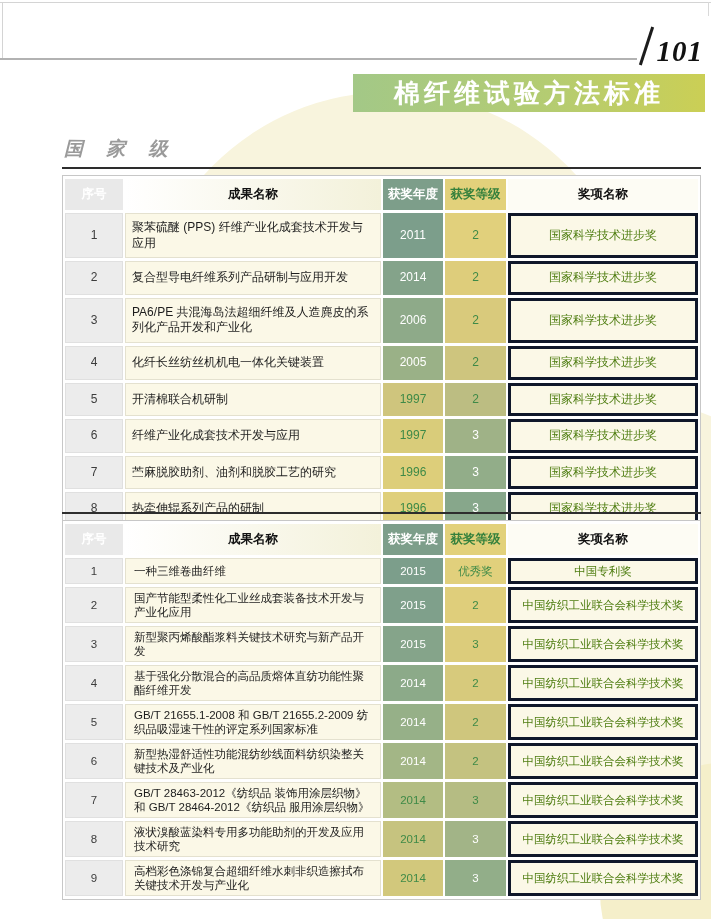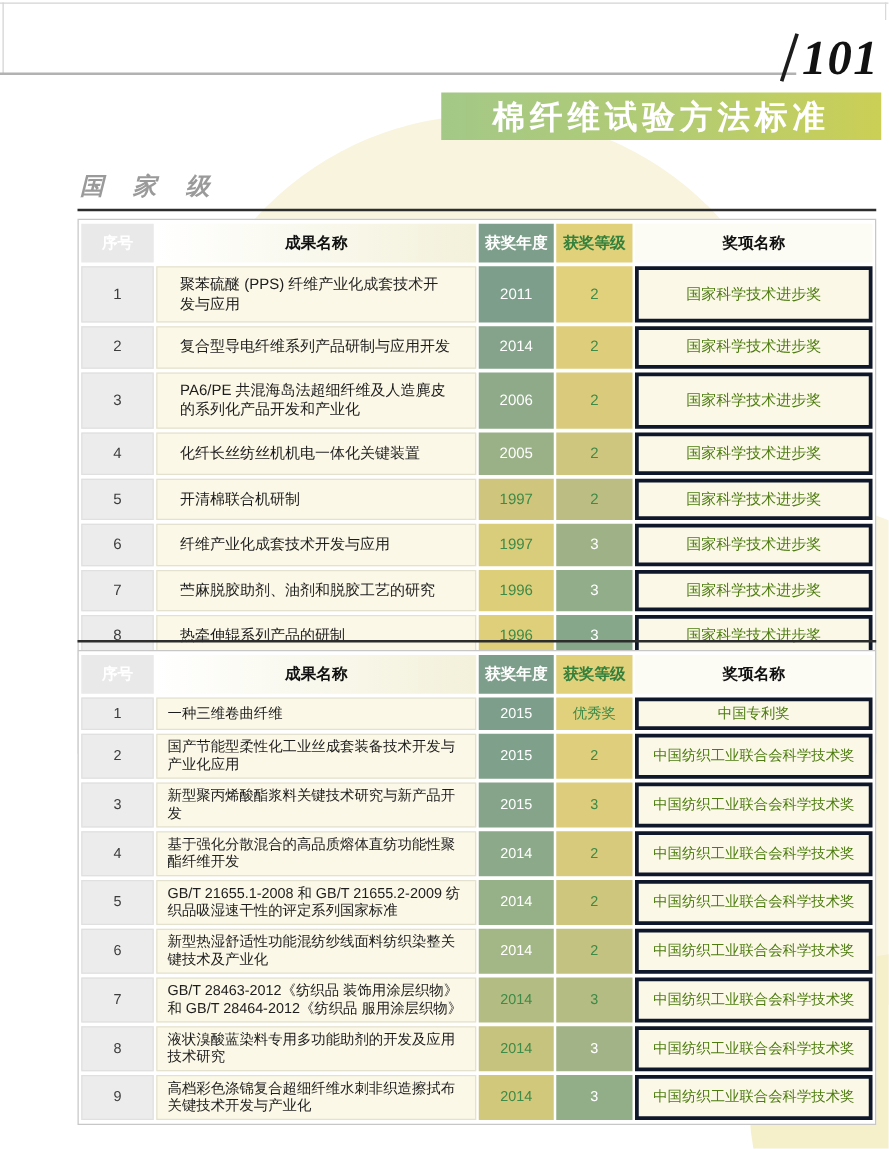--- a/index.html
+++ b/index.html
@@ -16,21 +16,21 @@
   
   .top-hairline{position:absolute;left:0;top:2px;width:711px;height:1px;background:#d4d4d4;}
   .left-tick{position:absolute;left:2px;top:2px;width:1px;height:57px;background:#d4d4d4;}
   .right-tick{position:absolute;right:2px;top:2px;width:1px;height:14px;background:#d9d9d9;}
   .mid-rule{position:absolute;left:0;top:58px;width:637px;height:2px;background:#b2b2b2;}
 
   .page-number{position:absolute;right:8px;top:26px;display:flex;align-items:flex-end;}
   .page-number .slash{display:inline-block;width:3px;height:40px;background:#1c1c1c;
         transform:rotate(18deg);margin-right:9px;}
   .page-number .num{font-family:"Liberation Serif","DejaVu Serif",serif;font-style:italic;
-        font-weight:bold;font-size:39px;line-height:1;color:#111;letter-spacing:1px;}
+        font-weight:bold;font-size:29px;line-height:1;color:#111;letter-spacing:1px;}
 
   .title-band{position:absolute;left:353px;top:74px;width:352px;height:38px;
         background:linear-gradient(90deg,#a3c887 0%,#b4cc72 55%,#cbcf55 100%);
         color:#ffffff;font-size:26px;font-weight:bold;letter-spacing:4px;
         text-align:center;line-height:39px;white-space:nowrap;}
 
   .award-section{position:absolute;left:62px;width:639px;}
   .s0{top:136px;}
   .s1{top:512px;}
   .section-title{font-style:italic;font-weight:bold;font-size:19px;color:#9a9a9a;
@@ -47,21 +47,21 @@
   .h-grade{background:#e2d17b;color:#35813c;}
   .h-award{background:#fdfcf4;color:#111;}
 
   .cell-no{background:#ececec;color:#3c3c3c;text-align:center;font-size:12px;
         border:1px solid #e0e0e0;}
   .cell-name{background:#fbf8e7;color:#1d1d1d;text-align:left;border:1px solid #e4e1cf;}
   .cell-award{background:#fbf8e7;color:#4d7c0f;text-align:center;border:3px solid #0f172a;margin-left:18px;}
   .cell-year,.cell-grade{text-align:center;}
 
   .t0 td{font-size:12px;line-height:1.3;padding:6px 4px;}
-  .t0 .cell-name{padding:6px 18px;}
+  .t0 .cell-name{padding:6px 6px;}
   .t1 td{font-size:11.5px;line-height:1.22;padding:3px 3px;}
   .t1 .cell-name{padding:3px 8px;}
 </style>
 </head>
 <body>
 
 <div class="page">
   <div class="bg-circle c1"></div>
   <div class="bg-circle c2"></div>
   <div class="bg-circle c4"></div>

